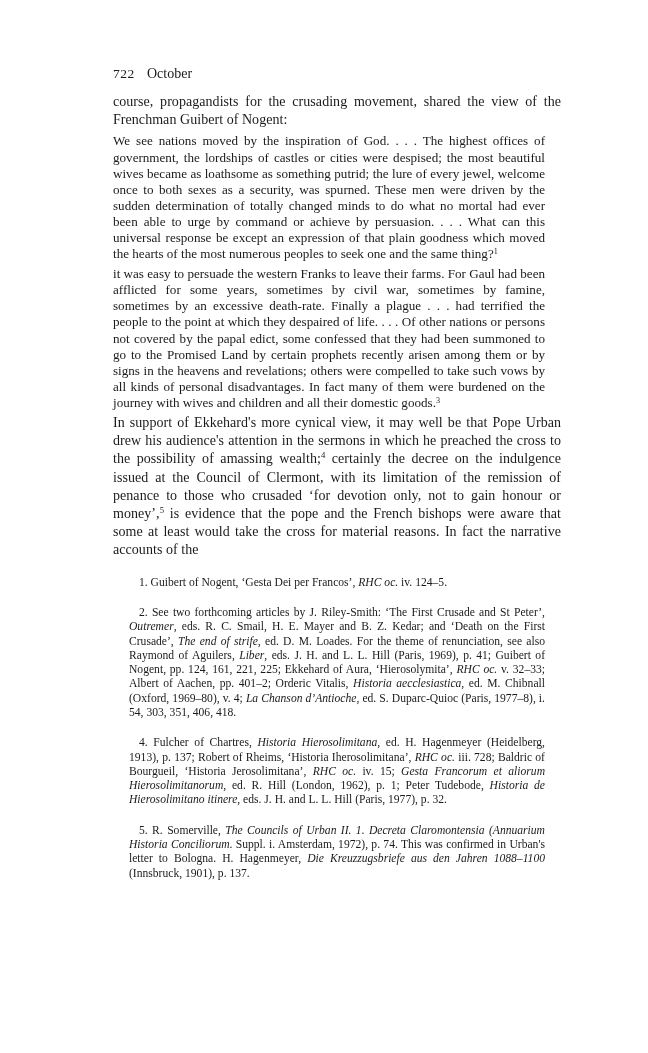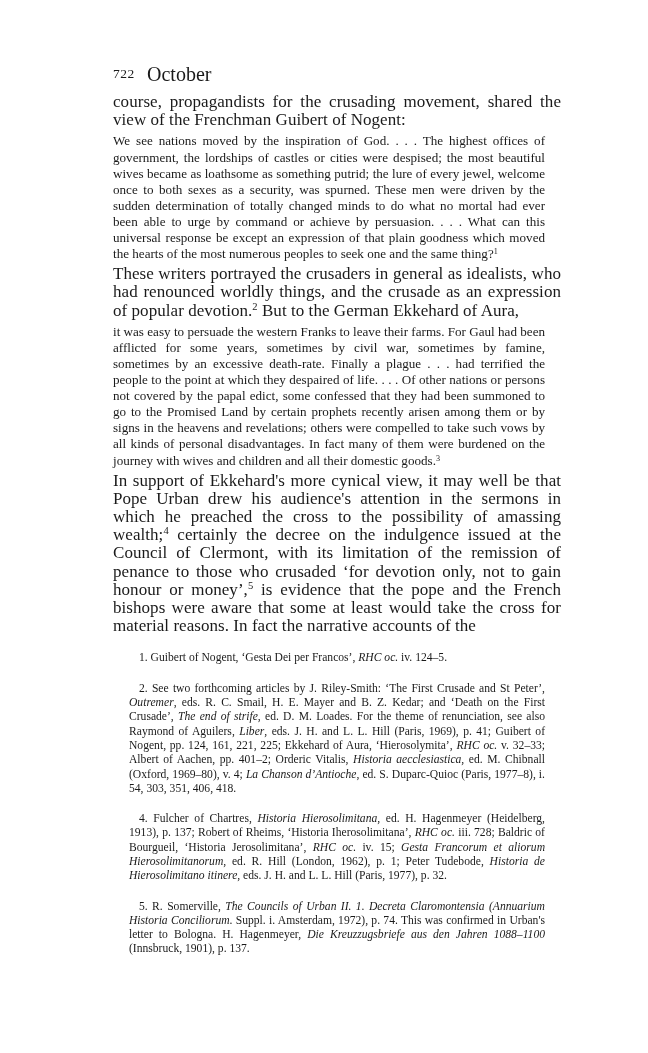--- a/index.html
+++ b/index.html
@@ -1,22 +1,22 @@
 <!DOCTYPE html>
 <html><head>
 <meta charset="utf-8">
 <style>
   html, body { margin: 0; padding: 0; background: #ffffff; }
   body { width: 648px; height: 1053px; position: relative; overflow: hidden; color: #1a1a1a; font-family: "Liberation Serif", "DejaVu Serif", serif; }
   .page { position: absolute; left: 113px; top: 64px; width: 448px; }
   .running-head { display: flex; align-items: flex-start; font-size: 13.5px; height: 20px; line-height: 20px; }
   .folio { width: 34px; letter-spacing: 0.5px; }
   .head-title { flex: 1; text-transform: uppercase; font-size: 11.6px; letter-spacing: 1.35px; }
-  .head-month { font-size: 20px; }
-  .body-p { font-size: 17px; line-height: 18.2px; text-align: justify; margin: 0; letter-spacing: 0.05px; }
+  .head-month { font-size: 14px; }
+  .body-p { font-size: 14px; line-height: 18.2px; text-align: justify; margin: 0; letter-spacing: 0.05px; }
   .quote { font-size: 13.1px; line-height: 16.1px; text-align: justify; margin: 4px 16px 3px 0; }
   .footnotes { margin-top: 6px; font-size: 11.6px; line-height: 14.3px; text-align: justify; }
   .fn { margin: 16px; text-indent: 10px; }
   sup { font-size: 0.62em; line-height: 0; vertical-align: 0.55em; }
   i { font-style: italic; }
   .spacer1 { height: 9px; }
 </style>
 </head>
 <body>
 
@@ -26,21 +26,20 @@
     <span class="folio">722</span>
     <span class="head-month">October</span>
   </div>
 
   <div class="spacer1"></div>
 
   <p class="body-p">course, propagandists for the crusading movement, shared the view of the Frenchman Guibert of Nogent:</p>
 
   <p class="quote"><span>We see nations moved by the inspiration of God. . . . The highest offices of government, the lordships of castles or cities were despised; the most beautiful wives became as loathsome as something putrid; the lure of every jewel, welcome once to both sexes as a security, was spurned. These men were driven by the sudden determination of totally changed minds to do what no mortal had ever been able to urge by command or achieve by persuasion. . . . What can this universal response be except an expression of that plain goodness which moved the hearts of the most numerous peoples to seek one and the same thing?</span><sup>1</sup></p>
 
-  <p class="body-p"><span>These writers portrayed the crusaders in general as idealists, who had renounced worldly things, and the crusade as an expression of popular devotion.</span><sup>2</sup><span> But to the German Ekkehard of Aura,</span></p>
 
   <p class="quote"><span>it was easy to persuade the western Franks to leave their farms. For Gaul had been afflicted for some years, sometimes by civil war, sometimes by famine, sometimes by an excessive death-rate. Finally a plague . . . had terrified the people to the point at which they despaired of life. . . . Of other nations or persons not covered by the papal edict, some confessed that they had been summoned to go to the Promised Land by certain prophets recently arisen among them or by signs in the heavens and revelations; others were compelled to take such vows by all kinds of personal disadvantages. In fact many of them were burdened on the journey with wives and children and all their domestic goods.</span><sup>3</sup></p>
 
   <p class="body-p"><span>In support of Ekkehard's more cynical view, it may well be that Pope Urban drew his audience's attention in the sermons in which he preached the cross to the possibility of amassing wealth;</span><sup>4</sup><span> certainly the decree on the indulgence issued at the Council of Clermont, with its limitation of the remission of penance to those who crusaded ‘for devotion only, not to gain honour or money’,</span><sup>5</sup><span> is evidence that the pope and the French bishops were aware that some at least would take the cross for material reasons. In fact the narrative accounts of the</span></p>
 
   <div class="footnotes">
     <p class="fn"><span>1.</span><span> Guibert of Nogent, ‘Gesta Dei per Francos’, </span><i>RHC oc.</i><span> iv. 124–5.</span></p>
 
     <p class="fn"><span>2.</span><span> See two forthcoming articles by J. Riley-Smith: ‘The First Crusade and St Peter’, </span><i>Outremer</i><span>, eds. R. C. Smail, H. E. Mayer and B. Z. Kedar; and ‘Death on the First Crusade’, </span><i>The end of strife</i><span>, ed. D. M. Loades. For the theme of renunciation, see also Raymond of Aguilers, </span><i>Liber</i><span>, eds. J. H. and L. L. Hill (Paris, 1969), p. 41; Guibert of Nogent, pp. 124, 161, 221, 225; Ekkehard of Aura, ‘Hierosolymita’, </span><i>RHC oc.</i><span> v. 32–33; Albert of Aachen, pp. 401–2; Orderic Vitalis, </span><i>Historia aecclesiastica</i><span>, ed. M. Chibnall (Oxford, 1969–80), v. 4; </span><i>La Chanson d’Antioche</i><span>, ed. S. Duparc-Quioc (Paris, 1977–8), i. 54, 303, 351, 406, 418.</span></p>
 

